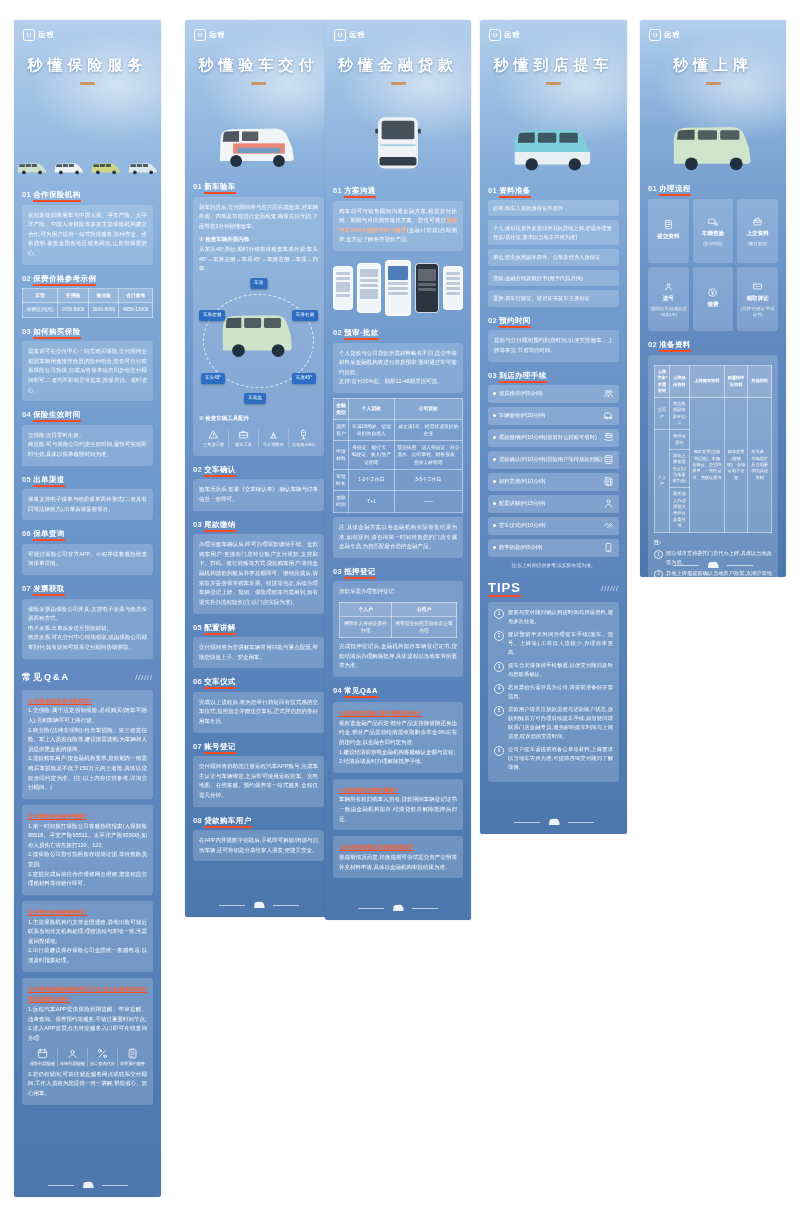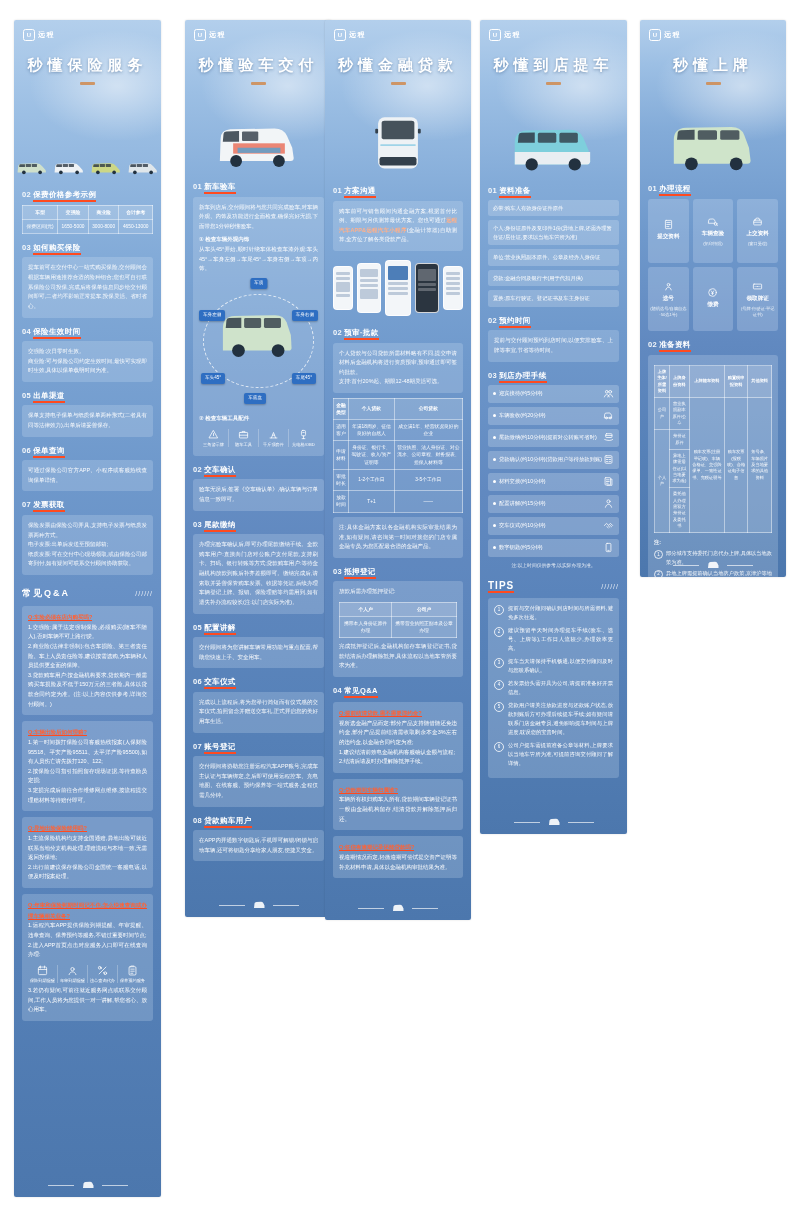--- a/index.html
+++ b/index.html
@@ -52,21 +52,21 @@
   .phone{background:#f3f6f9;border-radius:4px;border:1px solid rgba(255,255,255,.8);position:relative;overflow:hidden;}
   .phone.dark{background:#2b3540;}
   .phone .scr{position:absolute;left:2px;right:2px;top:5px;bottom:3px;display:flex;flex-direction:column;gap:2px;}
   .phone .ln{height:3px;border-radius:1px;background:rgba(90,120,160,.35);}
   .phone.dark .ln{background:rgba(255,255,255,.25);}
   .pill{background:rgba(223,236,249,.26);border-radius:2.5px;padding:4px 5px;margin-top:4px;font-size:5.3px;line-height:1.6;}
   .hsrow{display:flex;align-items:center;justify-content:space-between;background:rgba(223,236,249,.26);border-radius:2.5px;padding:3.5px 5px;margin-top:4px;font-size:5.3px;}
   .hsrow .dot{display:inline-block;width:3px;height:3px;border-radius:50%;background:#fff;margin-right:3px;vertical-align:middle;}
   .note{font-size:4.8px;text-align:center;opacity:.85;margin-top:5px;}
   .tiphead{display:flex;justify-content:space-between;align-items:center;margin-top:12px;}
-  .tiptitle{font-size:10px;font-weight:bold;letter-spacing:1px;border-bottom:2px solid #ff4a1f;}
+  .tiptitle{font-size:13px;font-weight:bold;letter-spacing:1px;border-bottom:2px solid #ff4a1f;}
   .tips-card{background:rgba(223,236,249,.22);border-radius:3px;padding:6px;margin-top:5px;}
   .tipitem{display:flex;gap:4px;font-size:5.3px;line-height:1.7;margin-bottom:4px;text-align:justify;}
   .tipnum{flex:0 0 8px;height:8px;border:1px solid rgba(255,255,255,.8);border-radius:50%;display:flex;align-items:center;justify-content:center;font-size:4.5px;margin-top:1px;}
   .tilegrid{display:grid;grid-template-columns:repeat(3,1fr);gap:4px;margin-top:5px;}
   .tile{background:rgba(223,236,249,.24);border-radius:3px;height:60px;display:flex;flex-direction:column;align-items:center;justify-content:center;gap:3px;text-align:center;padding:2px;}
   .tile .tl{font-size:5.6px;font-weight:bold;}
   .tile .ts{font-size:4.2px;opacity:.85;line-height:1.25;}
   .notes{font-size:5.2px;line-height:1.7;margin-top:5px;text-align:justify;}
   .notes .nrow{display:flex;gap:3px;margin-top:2px;}
   .foot{position:absolute;left:0;right:0;bottom:7px;display:flex;align-items:center;justify-content:center;gap:7px;z-index:1;}
@@ -112,20 +112,24 @@
     <svg width="34" height="26" viewBox="0 0 130 62">
         <path d="M10 46 L12 26 Q13 16 24 15 L82 13 Q96 13 104 24 L116 38 Q118 41 118 44 L118 48 L10 48 Z" fill="#dfe6ea"></path>
         <path d="M16 27 L17 19 Q17.5 17 20 17 L38 16.5 L38 27 Z" fill="#2f3b46" opacity=".85"></path>
         <rect x="41" y="16" width="20" height="11" rx="1.5" fill="#2f3b46" opacity=".8"></rect>
         <rect x="64" y="16" width="20" height="11" rx="1.5" fill="#2f3b46" opacity=".8"></rect>
         <circle cx="34" cy="48" r="7" fill="#22313f"></circle>
         <circle cx="96" cy="48" r="7" fill="#22313f"></circle>
       </svg>
   </div>
   <div class="pbody">
+    <div class="sec">
+      <div class="sh"><span class="n">01</span><span class="t">合作保险机构</span></div>
+      <div class="card pre">远程新能源商用车与中国人保、平安产险、太平洋产险、中国人寿财险等多家主流保险机构建立合作,可为用户提供一站式投保服务,险种齐全、价格透明,覆盖全国各地区服务网点,让您投保更放心。</div>
+    </div>
     <div class="sec">
       <div class="sh"><span class="n">02</span><span class="t">保费价格参考示例</span></div>
       <table class="tbl">
         <tbody>
             <tr>
           <th>车型</th>
           <th>交强险</th>
           <th>商业险</th>
           <th>合计参考</th>
         </tr>

